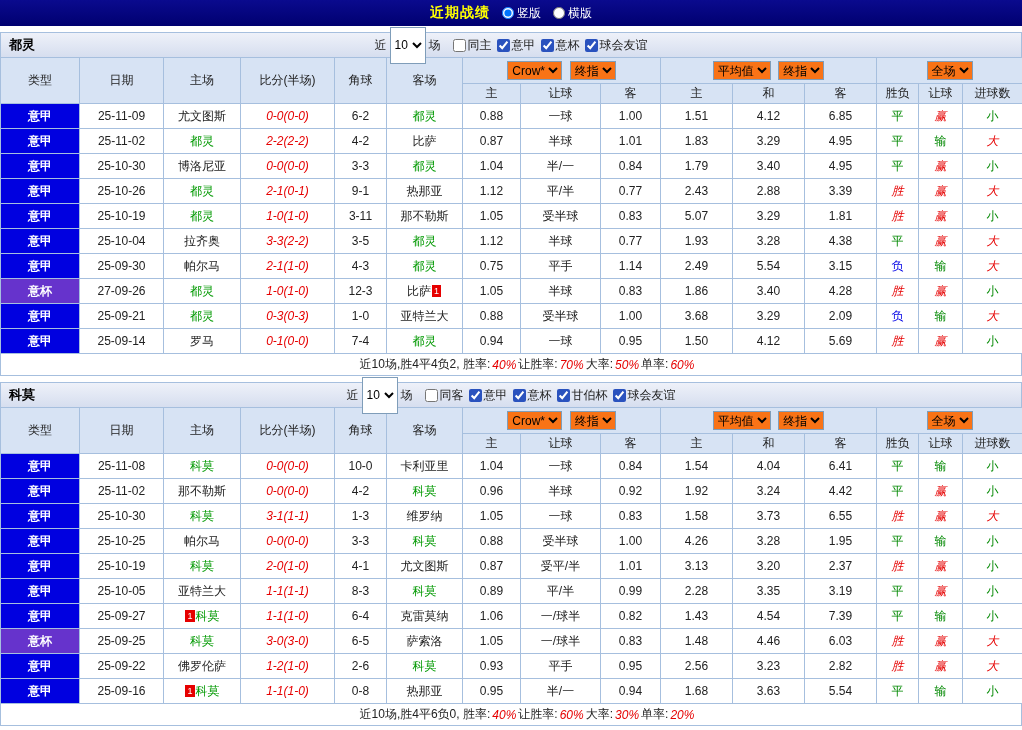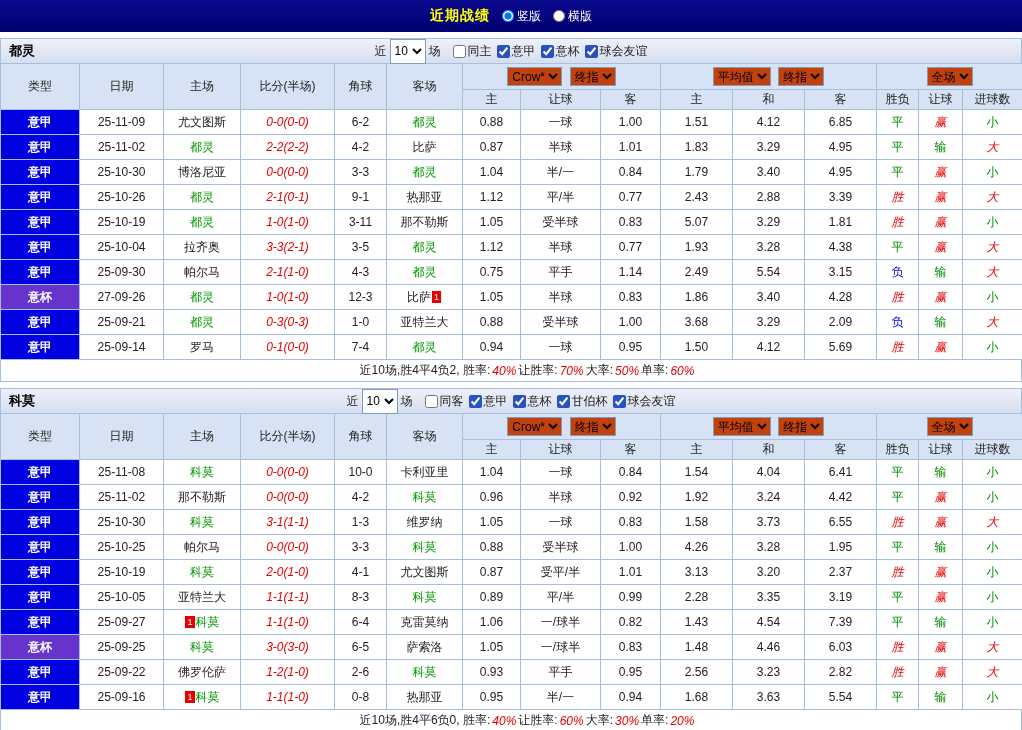--- a/index.html
+++ b/index.html
@@ -5,53 +5,53 @@
   * { box-sizing: border-box; }
   html,body { margin:0; padding:0; background:#fff; }
   body {
     width:1022px;
     font-family:"Liberation Sans","DejaVu Sans",sans-serif;
     font-size:12px;
     color:#222;
   }
   
   .titlebar {
-    height:32px; width:1022px;
+    height:26px; width:1022px;
     background:linear-gradient(#0a0a8e,#000070);
     display:flex; align-items:center; justify-content:center; gap:12px;
     color:#fff;
   }
   .titlebar .title { color:#ffff00; font-weight:bold; font-size:14px; letter-spacing:1px; }
   .titlebar label { display:inline-flex; align-items:center; gap:3px; color:#fff; cursor:pointer; }
   .titlebar input[type=radio]{ margin:0; width:12px; height:12px; }
   
   .section { margin-top:6px; width:1022px; }
   .section-bar {
     height:25px; width:1022px;
     background:linear-gradient(#eef1f9,#d6deef);
     border:1px solid #a6bfde; border-bottom:none;
     display:flex; align-items:center; justify-content:center;
     position:relative;
   }
   .team-name { position:absolute; left:8px; font-weight:bold; font-size:13px; color:#000; }
   .controls { display:inline-flex; align-items:center; gap:3px; }
-  .controls select { height:25px; font-size:12px; border:1px solid #7f9db9; background:#fff; }
+  .controls select { height:37px; font-size:12px; border:1px solid #7f9db9; background:#fff; }
   .filters { display:inline-flex; align-items:center; margin-left:4px; }
   label.filter { display:inline-flex; align-items:center; gap:1px; cursor:pointer; }
   label.filter input { width:13px; height:13px; margin:0 1px 0 5px; accent-color:#2a52be; }
   
   table { border-collapse:collapse; table-layout:fixed; width:1022px; font-size:12px; }
   th,td {
     border:1px solid #a6bfde; text-align:center; padding:0;
     white-space:nowrap; overflow:hidden;
   }
   thead th { background:#d7e3f4; font-weight:normal; color:#222; }
   tr.head-top th { height:26px; }
   tr.head-sub th { height:20px; }
-  thead select { height:19px; font-size:12px; border:1px solid #7f9db9; background:#c2410c; margin:0 2px; }
+  thead select { height:19px; font-size:12px; border:1px solid #7f9db9; background:#f97316; margin:0 2px; }
   tbody td { height:25px; background:#fff; }
   td.c-league { font-weight:bold; }
   .league-a { background:#0000e0 !important; color:#fff; }
   .league-cup { background:#6633cc !important; color:#fff; }
   .t-red { color:#e60000;font-style:italic; }
   .t-green { color:#008800; }
   .t-blue { color:#0000e6; }
   .t-dark { color:#222; }
   .focus-team { color:#009900; }
   .red-card-badge {
@@ -241,21 +241,21 @@
     <td>3.29</td>
     <td>1.81</td>
     <td class="t-red">胜</td>
     <td class="t-red">赢</td>
     <td class="t-green">小</td>
   </tr>
         <tr>
     <td class="c-league league-a">意甲</td>
     <td>25-10-04</td>
     <td><span>拉齐奥</span></td>
-    <td class="t-red">3-3(2-1)</td>
+    <td class="t-red">3-3(2-2)</td>
     <td>3-5</td>
     <td><span class="focus-team">都灵</span></td>
     <td>1.12</td>
     <td>半球</td>
     <td>0.77</td>
     <td>1.93</td>
     <td>3.28</td>
     <td>4.38</td>
     <td class="t-green">平</td>
     <td class="t-red">赢</td>

